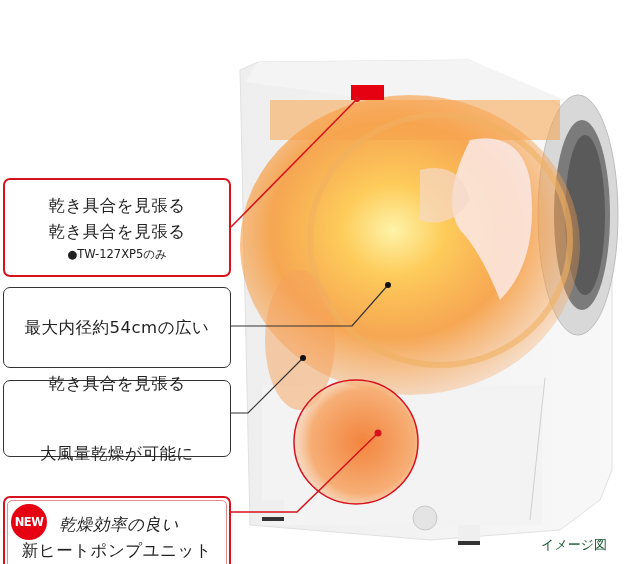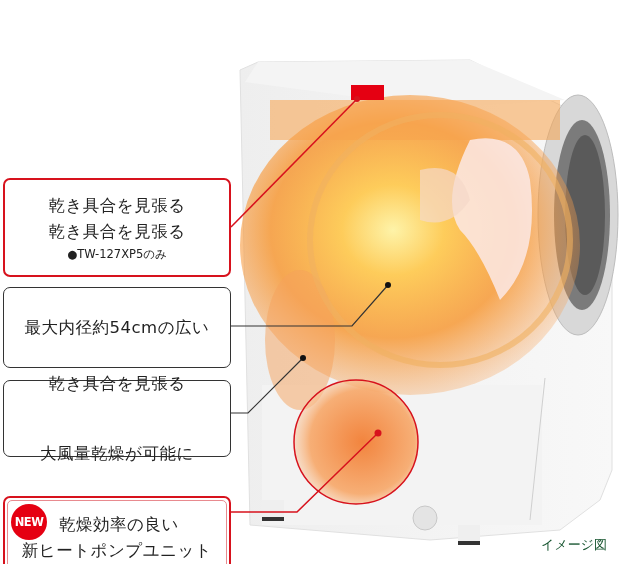--- a/index.html
+++ b/index.html
@@ -98,17 +98,17 @@
   <div class="line">最大内径約54cmの広い</div>
 </div>
 
 <div class="callout dark" style="top:380px;height:77px;">
   <div class="line">乾き具合を見張る</div>
   <div class="line">大風量乾燥が可能に</div>
 </div>
 
 <div class="callout double" style="top:496px;height:84px;">
   <div class="new-badge">NEW</div>
-  <div class="line" style="padding-left:4px;">乾燥効率の良い</div>
+  <div class="line" style="padding-left:4px;font-style:italic;">乾燥効率の良い</div>
   <div class="line">新ヒートポンプユニット</div>
 </div>
 
 <div class="caption">イメージ図</div>
 
 </body></html>

